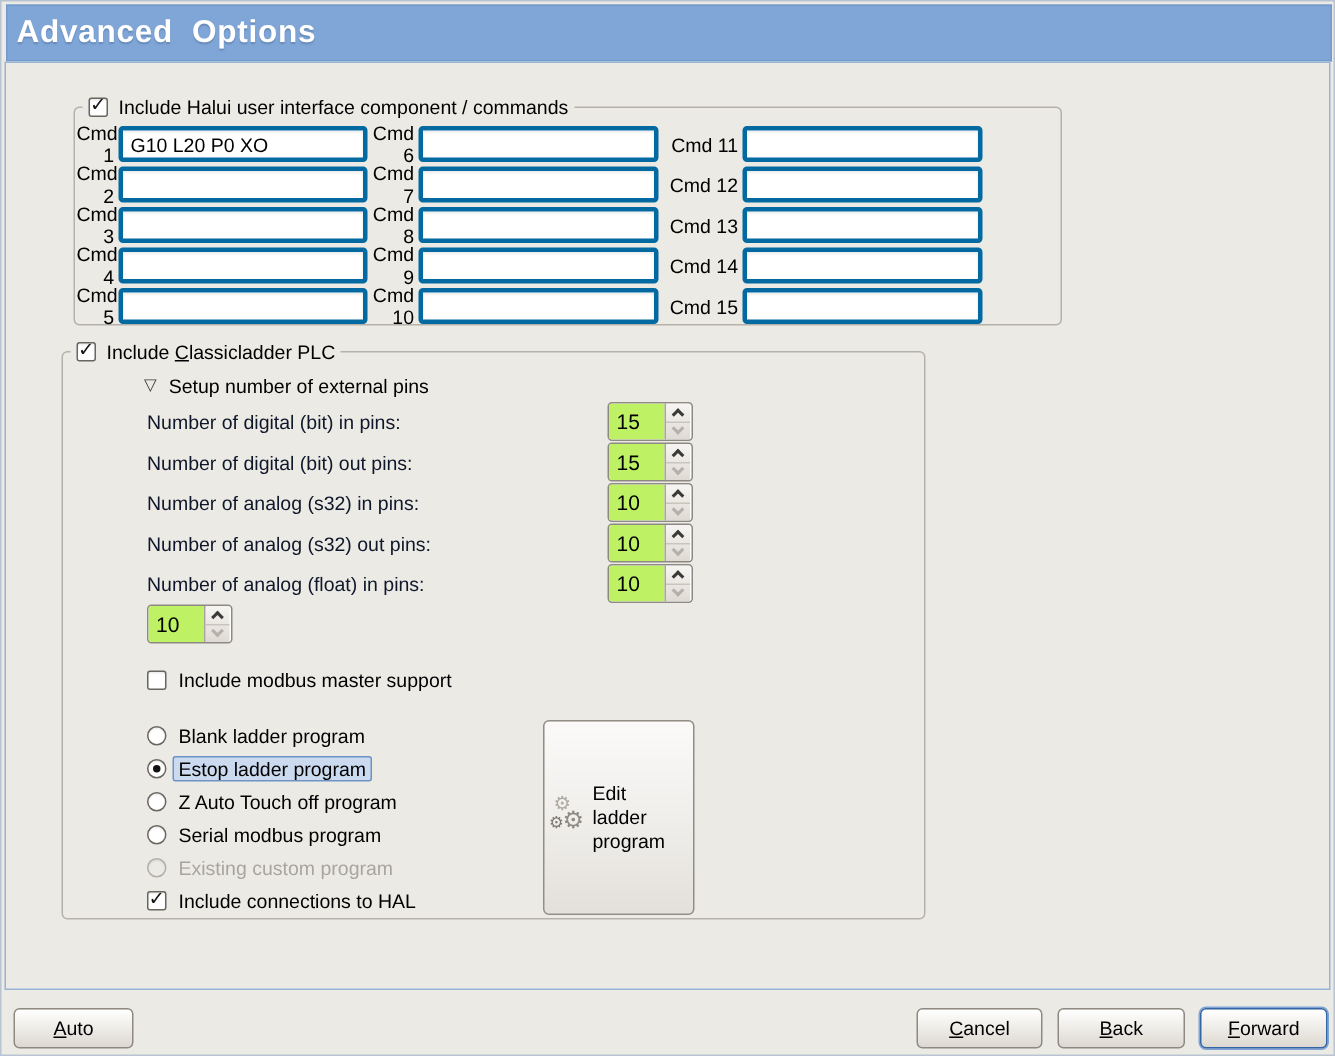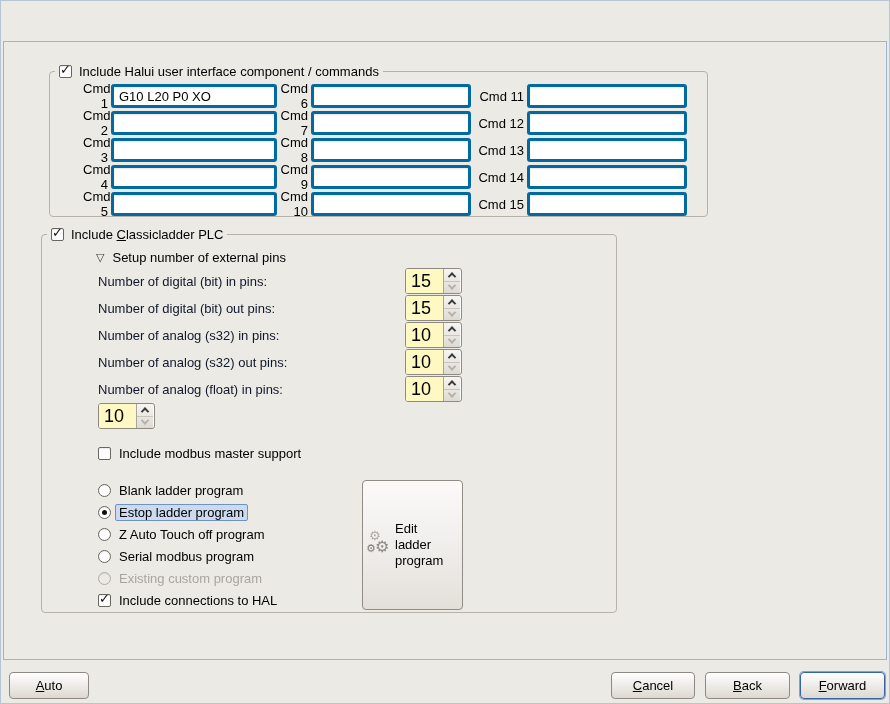--- a/index.html
+++ b/index.html
@@ -67,21 +67,21 @@
     color:#000; padding:0 5px; outline:none;
     box-shadow: inset 0 1px 2px rgba(0,0,0,.10);
   }
 
   
   .cmd-row {
     position:absolute; left:50px; width:640px; height:24px;
     display:flex; align-items:center;
   }
   .cmd-label { font-size:13px; color:#000; text-align:right; padding-right:3px; }
-  .cmd-label.c1 { width:28px;margin-left:32px; }
+  .cmd-label.c1 { width:28px; }
   .cmd-label.c2 { width:34px; }
   .cmd-label.c3 { width:56px; }
   .cmd-entry.e1 { width:166px; }
   .cmd-entry.e2 { width:160px; }
   .cmd-entry.e3 { width:160px; }
 
   
   .expander {
     position:absolute; left:95px; top:248px; height:17px;
     display:flex; align-items:center; gap:8px; font-size:13px; color:#000;
@@ -93,22 +93,22 @@
     position:absolute; left:97px; width:364px; height:26px;
     display:flex; align-items:center;
   }
   .pin-label { width:307px; font-size:13px; color:#0f172a; }
   .spinbox {
     width:57px; height:26px; border:1px solid #8e8a83; border-radius:3px;
     background:#fff; display:flex; overflow:hidden;
     box-shadow: inset 0 1px 1px rgba(0,0,0,.08);
   }
   .spinbox input {
-    width:37px; border:none; outline:none; font-size:18px; padding-left:5px;
-    font-family:"Liberation Sans","DejaVu Sans",sans-serif; color:#000; background:#fef9c3;
+    width:37px; border:none; outline:none; font-size:14px; padding-left:5px;
+    font-family:"Liberation Sans","DejaVu Sans",sans-serif; color:#000; background:#bef264;
   }
   .steppers {
     width:17px; border-left:1px solid #a9a59e;
     background:linear-gradient(#f7f5f2,#dedad3);
     display:flex; flex-direction:column;
   }
   .step { flex:1; display:flex; align-items:center; justify-content:center; }
   .step.up { border-bottom:1px solid #c9c5be; }
   .chev { width:6px; height:6px; border-left:2px solid #3a3a3a; border-top:2px solid #3a3a3a; }
   .chev.up { transform:rotate(45deg) translate(1px,1px); }
@@ -155,20 +155,23 @@
   .gears-icon .g3 { position:absolute; left:-1px; top:12px; font-size:11px; color:#7e7a73; }
   .edit-ladder-text { width:62px; line-height:1.25; }
 
   .mnemonic { text-decoration:underline; }
 </style>
 </head>
 <body>
 
 <div class="window">
 
+  <div class="header">
+    <span class="header-title">Advanced  Options</span>
+  </div>
 
   <div class="content-panel"></div>
 
   <div class="group-frame" style="left:48px; top:70px; width:659px; height:146px;"></div>
   <div class="frame-label" style="left:54px; top:61px;">
     <span class="checkbox">
       <span class="check-glyph">✓</span>
     </span>
     <span>Include Halui user interface component / commands</span>
   </div>

